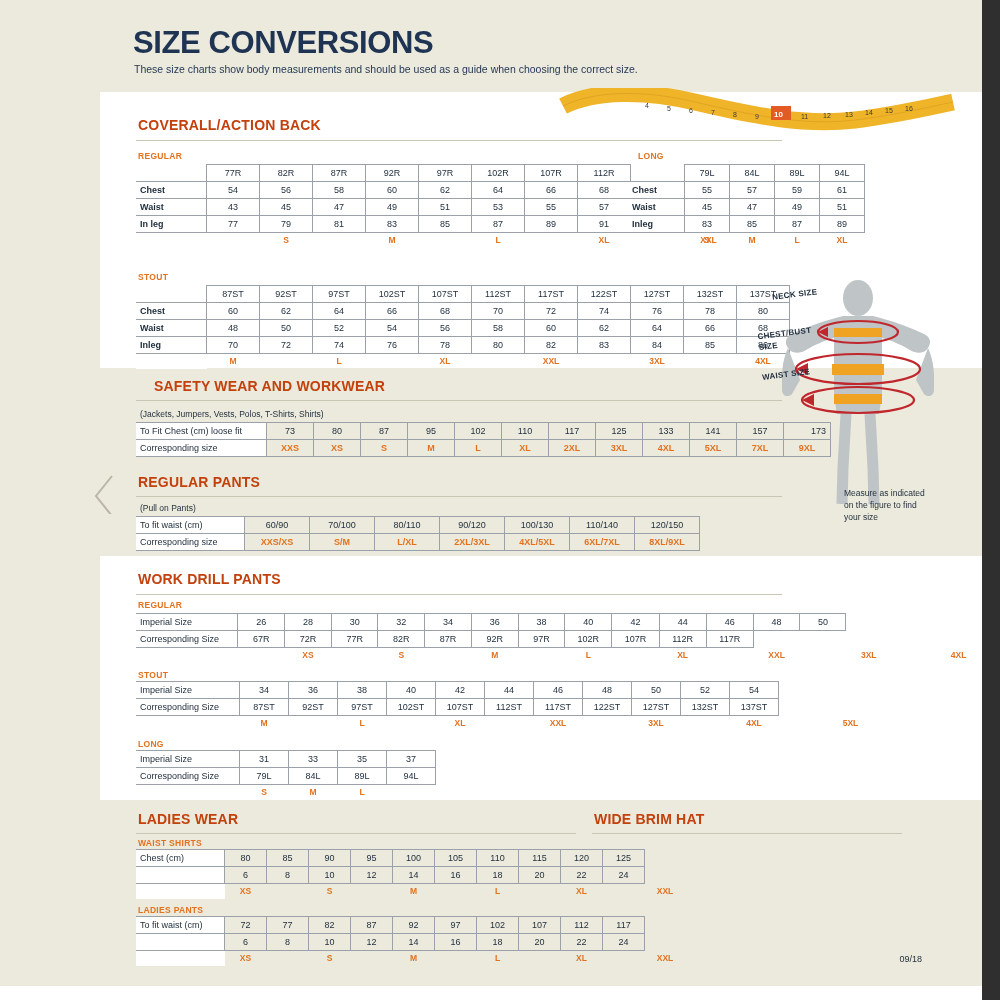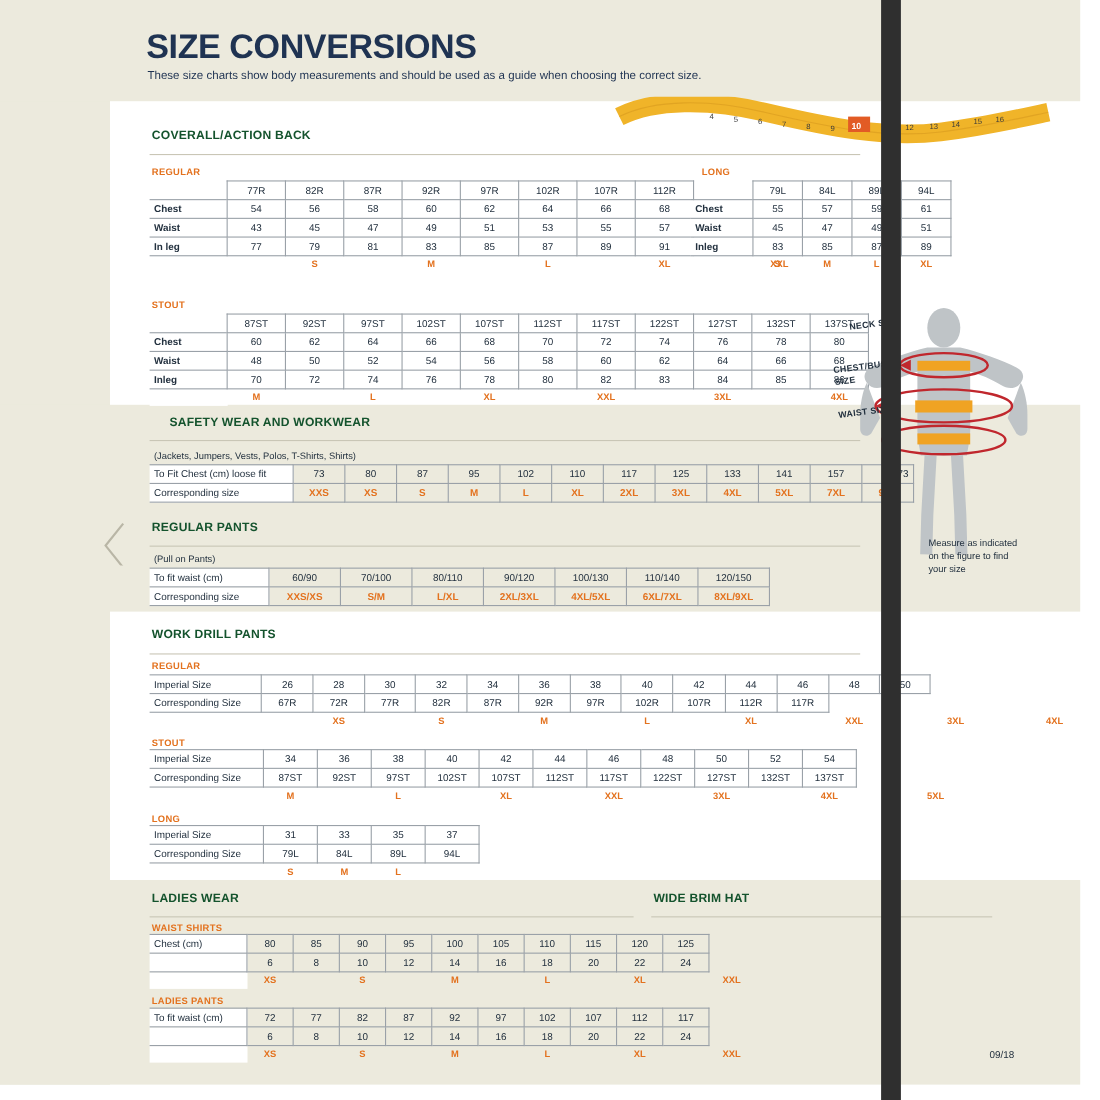--- a/index.html
+++ b/index.html
@@ -2,40 +2,40 @@
 <html><head>
 <meta charset="utf-8">
 <style>
   html,body{margin:0;padding:0;}
   body{
     width:1000px;height:1000px;overflow:hidden;
     background:#ffffff;
     font-family:"Liberation Sans", sans-serif;
     color:#23313f;
   }
-  .page{position:relative;width:808px;height:1000px;background:#ffffff;padding-left:11px;}
+  .page{position:relative;width:1000px;height:1000px;background:#ffffff;}
   
   .edge-right{position:absolute;right:0;top:0;width:18px;height:1000px;background:#2f2f2f;}
   .sheet{position:absolute;left:0;top:0;width:982px;height:986px;background:#ffffff;}
 
   
   .beige-left{position:absolute;left:0;top:0;width:100px;height:986px;background:#eceadd;}
   .band{position:absolute;background:#eceadd;}
 
   .content{position:absolute;left:100px;top:0;width:882px;height:986px;}
 
   h1.title{
     position:absolute;left:33px;top:25px;margin:0;
     font-size:31px;font-weight:bold;letter-spacing:-0.4px;color:#1f3352;
   }
   .subtitle{
     position:absolute;left:34px;top:63px;font-size:10.5px;color:#1f3352;
   }
 
-  .sec-title{position:absolute;font-size:11px;font-weight:bold;color:#14532d;letter-spacing:0.2px;}
+  .sec-title{position:absolute;font-size:14px;font-weight:bold;color:#c2410c;letter-spacing:0.2px;}
   .sub-label{position:absolute;font-size:8.5px;font-weight:bold;color:#e3721f;letter-spacing:0.3px;}
   .note{position:absolute;font-size:8.5px;color:#23313f;}
 
   table.grid{position:absolute;border-collapse:collapse;font-size:9px;color:#23313f;}
   table.grid td{border:1px solid #9aa1a8;padding:1px 4px;text-align:center;height:14px;line-height:13px;white-space:nowrap;}
   table.grid td.rowhead{text-align:left;font-weight:bold;border-left:none;background:#fff;}
   table.grid td.rowhead-plain{text-align:left;border-left:none;background:#fff;}
   table.grid td.blank{border:none;}
   table.grid tr.sizes td{border:none;color:#e3721f;font-weight:bold;font-size:8.5px;height:13px;}
   table.grid tr.sizes td.rowhead{color:transparent;}

